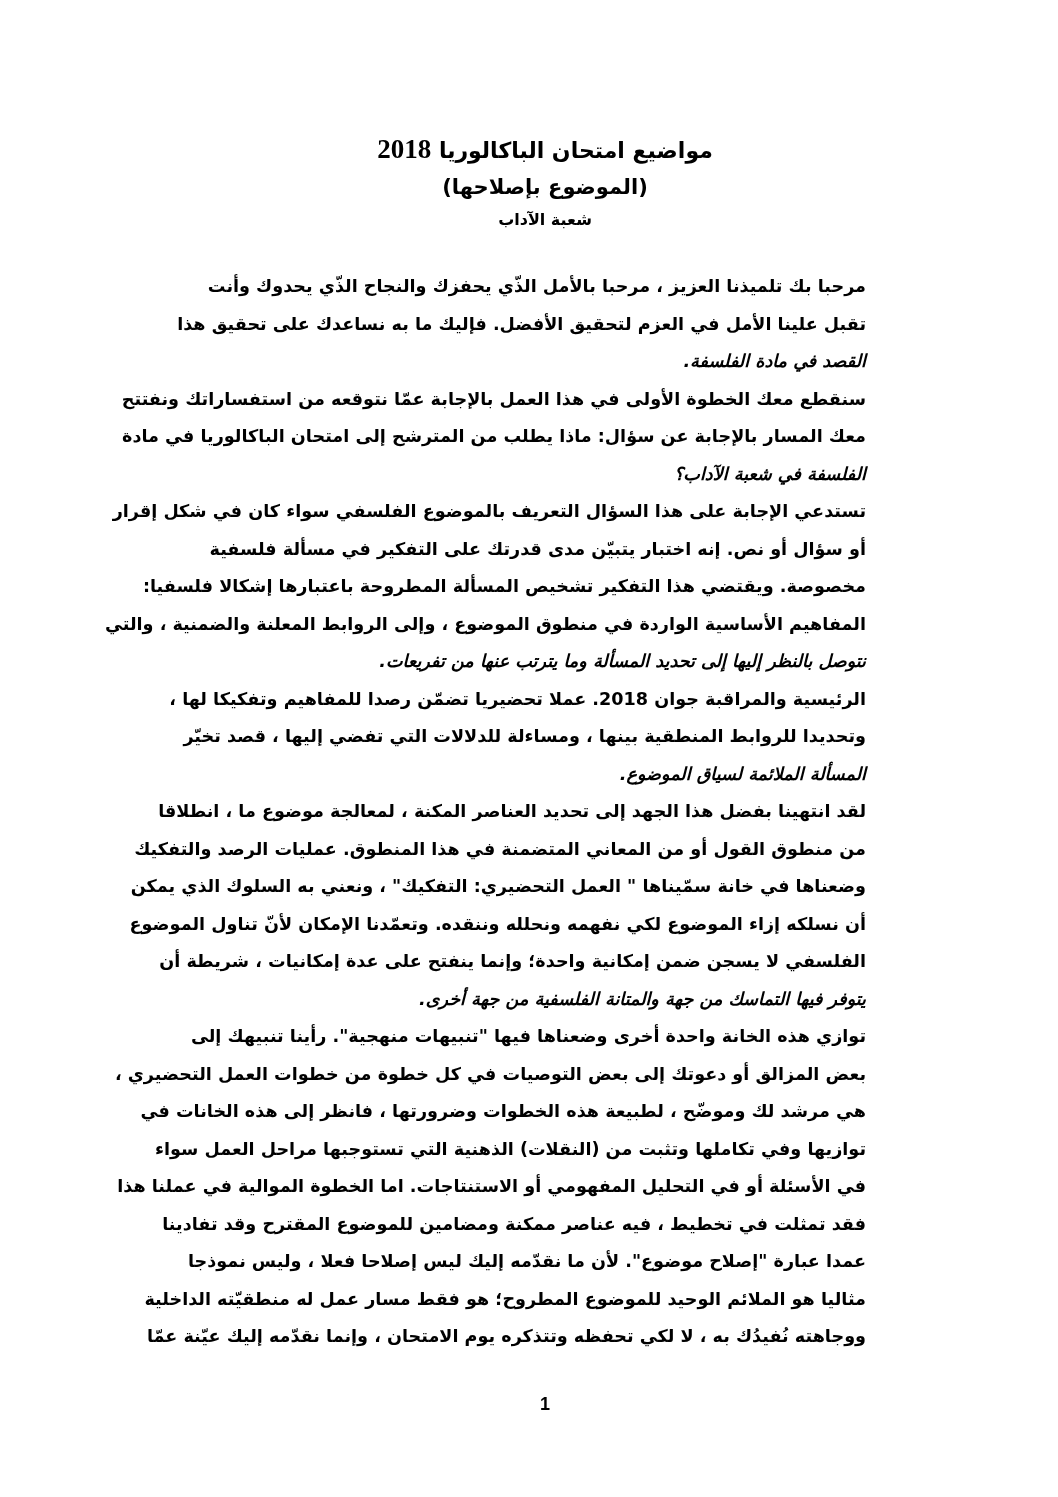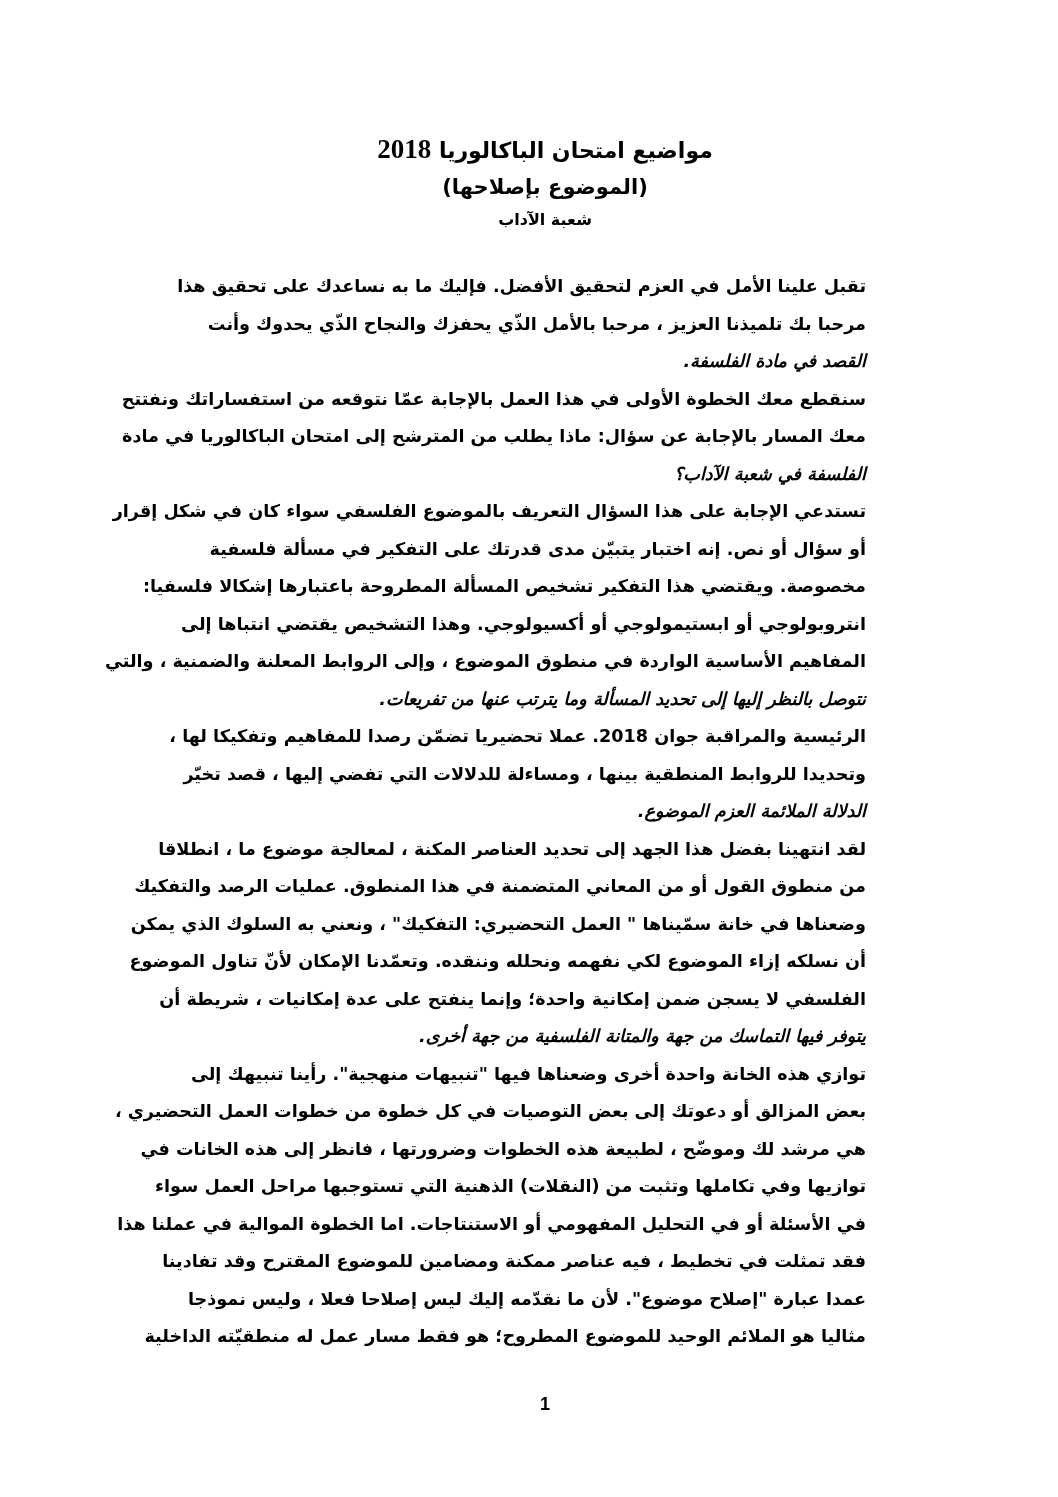--- a/index.html
+++ b/index.html
@@ -93,46 +93,46 @@
   <div class="header title">
     <span>مواضيع امتحان الباكالوريا</span>
     <span class="year">2018</span>
   </div>
 
   <div class="header subtitle">(الموضوع بإصلاحها)</div>
 
   <div class="header branch">شعبة الآداب</div>
 
   <div class="body">
+    <span class="line">مرحبا بك تلميذنا العزيز ، مرحبا بالأمل الذّي يحفزك والنجاح الذّي يحدوك وأنت</span>
     <span class="line">تقبل علينا الأمل في العزم لتحقيق الأفضل. فإليك ما به نساعدك على تحقيق هذا</span>
-    <span class="line">مرحبا بك تلميذنا العزيز ، مرحبا بالأمل الذّي يحفزك والنجاح الذّي يحدوك وأنت</span>
     <span class="line last">القصد في مادة الفلسفة.</span>
     <span class="line">سنقطع معك الخطوة الأولى في هذا العمل بالإجابة عمّا نتوقعه من استفساراتك ونفتتح</span>
     <span class="line">معك المسار بالإجابة عن سؤال: ماذا يطلب من المترشح إلى امتحان الباكالوريا في مادة</span>
     <span class="line last">الفلسفة في شعبة الآداب؟</span>
     <span class="line">تستدعي الإجابة على هذا السؤال التعريف بالموضوع الفلسفي سواء كان في شكل إقرار</span>
     <span class="line">أو سؤال أو نص. إنه اختبار يتبيّن مدى قدرتك على التفكير في مسألة فلسفية</span>
     <span class="line">مخصوصة. ويقتضي هذا التفكير تشخيص المسألة المطروحة باعتبارها إشكالا فلسفيا:</span>
-    <span class="line">انتروبولوجي أو ابستيمولوجي أو أكسيولوجي. وهذا التشخيص يقتضي انتباها إلى</span>
     <span class="line">المفاهيم الأساسية الواردة في منطوق الموضوع ، وإلى الروابط المعلنة والضمنية ، والتي</span>
     <span class="line last">نتوصل بالنظر إليها إلى تحديد المسألة وما يترتب عنها من تفريعات.</span>
     <span class="line">الرئيسية والمراقبة جوان 2018. عملا تحضيريا تضمّن رصدا للمفاهيم وتفكيكا لها ،</span>
     <span class="line">وتحديدا للروابط المنطقية بينها ، ومساءلة للدلالات التي تفضي إليها ، قصد تخيّر</span>
-    <span class="line last">الدلالة الملائمة العزم الموضوع.</span>
+    <span class="line last">المسألة الملائمة لسياق الموضوع.</span>
     <span class="line">لقد انتهينا بفضل هذا الجهد إلى تحديد العناصر المكنة ، لمعالجة موضوع ما ، انطلاقا</span>
     <span class="line">من منطوق القول أو من المعاني المتضمنة في هذا المنطوق. عمليات الرصد والتفكيك</span>
     <span class="line">وضعناها في خانة سمّيناها " العمل التحضيري: التفكيك" ، ونعني به السلوك الذي يمكن</span>
     <span class="line">أن نسلكه إزاء الموضوع لكي نفهمه ونحلله وننقده. وتعمّدنا الإمكان لأنّ تناول الموضوع</span>
     <span class="line">الفلسفي لا يسجن ضمن إمكانية واحدة؛ وإنما ينفتح على عدة إمكانيات ، شريطة أن</span>
     <span class="line last">يتوفر فيها التماسك من جهة والمتانة الفلسفية من جهة أخرى.</span>
     <span class="line">توازي هذه الخانة واحدة أخرى وضعناها فيها "تنبيهات منهجية". رأينا تنبيهك إلى</span>
     <span class="line">بعض المزالق أو دعوتك إلى بعض التوصيات في كل خطوة من خطوات العمل التحضيري ،</span>
     <span class="line">هي مرشد لك وموضّح ، لطبيعة هذه الخطوات وضرورتها ، فانظر إلى هذه الخانات في</span>
     <span class="line">توازيها وفي تكاملها وتثبت من (النقلات) الذهنية التي تستوجبها مراحل العمل سواء</span>
     <span class="line">في الأسئلة أو في التحليل المفهومي أو الاستنتاجات. اما الخطوة الموالية في عملنا هذا</span>
     <span class="line">فقد تمثلت في تخطيط ، فيه عناصر ممكنة ومضامين للموضوع المقترح وقد تفادينا</span>
     <span class="line">عمدا عبارة "إصلاح موضوع". لأن ما نقدّمه إليك ليس إصلاحا فعلا ، وليس نموذجا</span>
     <span class="line">مثاليا هو الملائم الوحيد للموضوع المطروح؛ هو فقط مسار عمل له منطقيّته الداخلية</span>
+    <span class="line">ووجاهته نُفيدُك به ، لا لكي تحفظه وتتذكره يوم الامتحان ، وإنما نقدّمه إليك عيّنة عمّا</span>
   </div>
 
   <div class="page-number">1</div>
 
 </div>
 
 </body></html>

